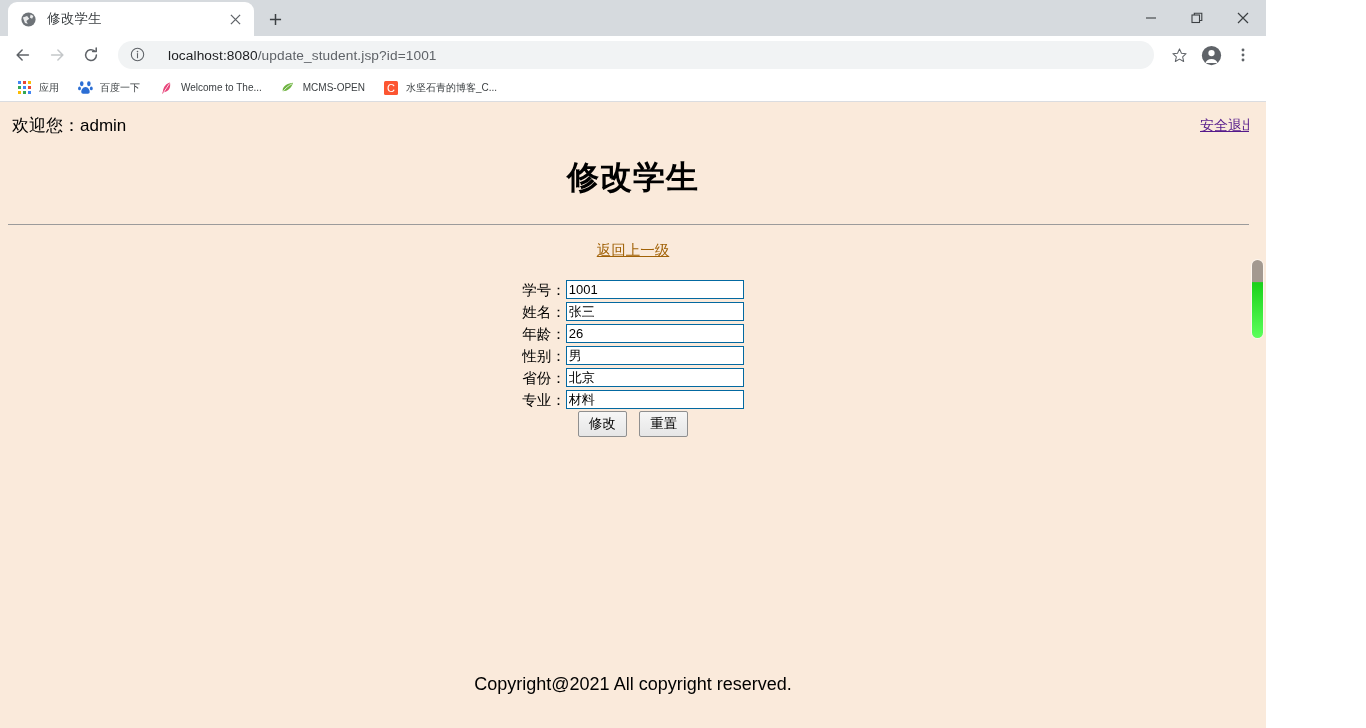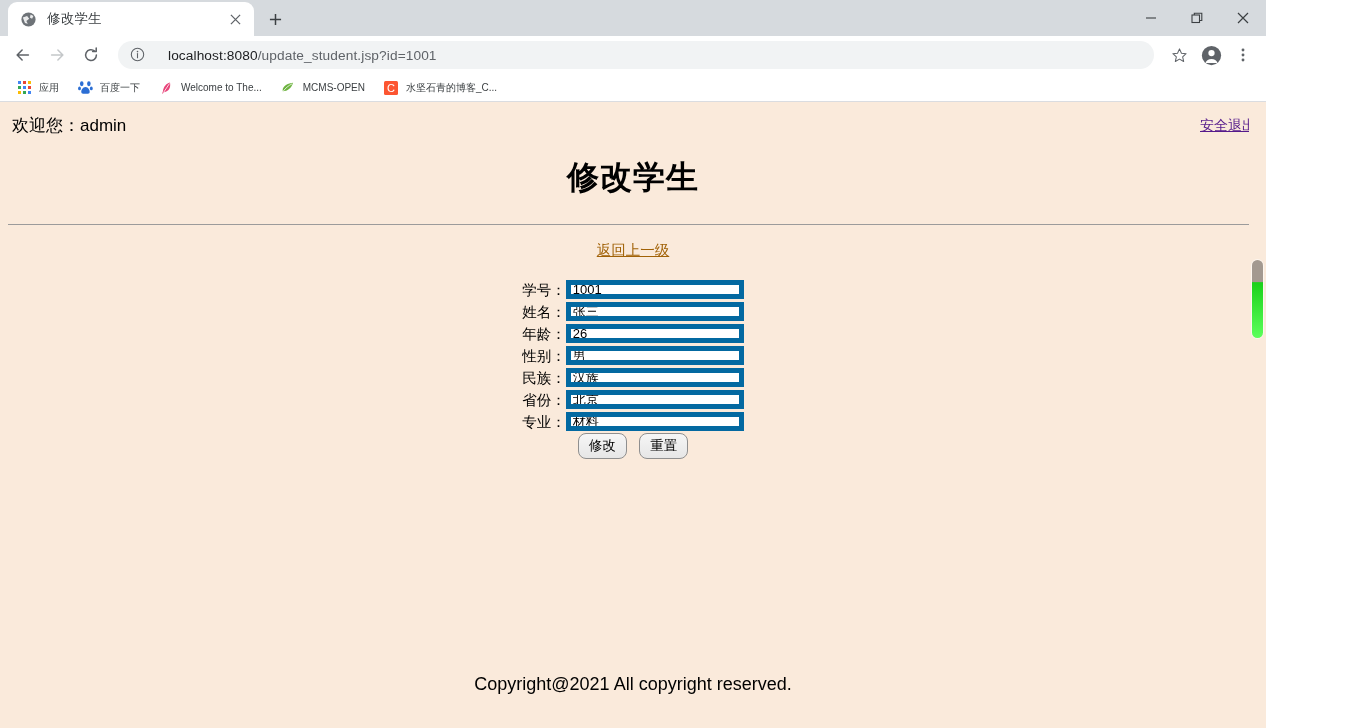--- a/index.html
+++ b/index.html
@@ -91,30 +91,30 @@
   .form-table td { padding: 0; vertical-align: middle; }
   .lbl {
     text-align: right; font-size: 14.5px; color: #000;
     padding-right: 2px; height: 22px; white-space: nowrap;
   }
   .fld { padding-bottom: 0; }
   .fld input {
     width: 178px; height: 19px; font-size: 13px;
     font-family: "Liberation Sans", sans-serif;
     padding: 1px 2px; margin: 1px 0 2px 0;
-    border: 5px solid #0369a1; background: #ffffff; color: #000;
+    border: 1px solid #0369a1; background: #ffffff; color: #000;
     outline: none;
   }
   .btnrow { text-align: center; padding-top: 20px; }
   .btn {
     font-family: "Liberation Sans", sans-serif;
     font-size: 13.5px; color: #000;
     padding: 3px 10px; margin: 0 4px;
     background: linear-gradient(#f6f6f6, #e6e6e6);
-    border: 1px solid #8f8f8f; border-radius: 8px;
+    border: 1px solid #8f8f8f; border-radius: 2px;
   }
 
   .footer {
     position: absolute; left: 0; right: 0; top: 572px;
     text-align: center; font-size: 18px; color: #000;
   }
 
   
   .scrollbar {
     position: absolute; right: 0; top: 0; bottom: 0; width: 17px;
@@ -309,24 +309,20 @@
           </tr>
           <tr>
             <td class="lbl">年龄：</td>
             <td class="fld"><input type="text" value="26" style=""></td>
           </tr>
           <tr>
             <td class="lbl">性别：</td>
             <td class="fld"><input type="text" value="男" style=""></td>
           </tr>
           <tr>
-            <td class="lbl">民族：</td>
-            <td class="fld"><input type="text" value="汉族" style=""></td>
-          </tr>
-          <tr>
             <td class="lbl">省份：</td>
             <td class="fld"><input type="text" value="北京" style=""></td>
           </tr>
           <tr>
             <td class="lbl">专业：</td>
             <td class="fld"><input type="text" value="材料" style=""></td>
           </tr>
           <tr>
             <td class="btnrow" colspan="2">
               <button class="btn" type="button">修改</button>

